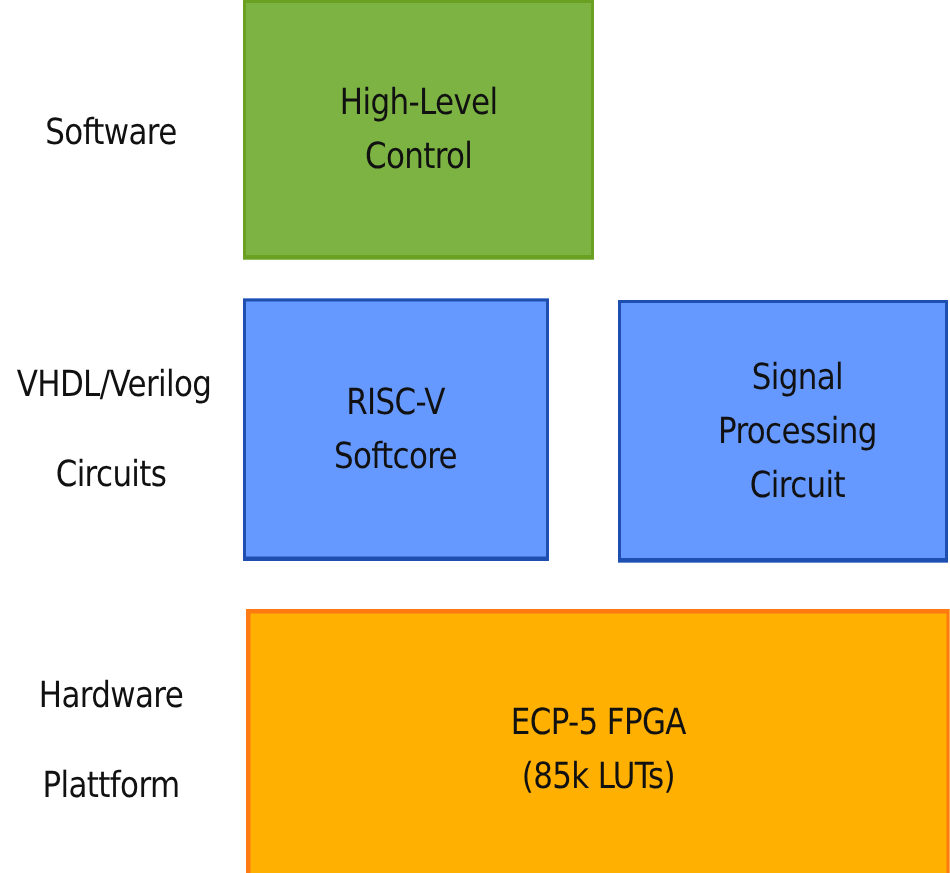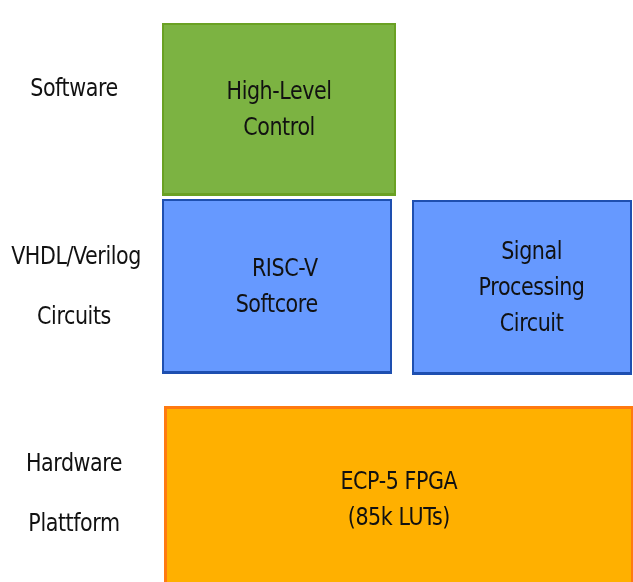--- a/index.html
+++ b/index.html
@@ -17,28 +17,28 @@
 </style>
 </head>
 <body>
 
 <div class="lbl" style="left:14px; top:74px; width:120px;">Software</div>
 <div class="lbl" style="left:-4px; top:242px; width:160px;">VHDL/Verilog</div>
 <div class="lbl" style="left:14px; top:302px; width:120px;">Circuits</div>
 <div class="lbl" style="left:14px; top:449px; width:120px;">Hardware</div>
 <div class="lbl" style="left:14px; top:509px; width:120px;">Plattform</div>
 
-<div class="box green" style="left:162px; top:0px; width:234px; height:173px;margin-top:23px;">
+<div class="box green" style="left:162px; top:0px; width:234px; height:173px;">
   <div>
     <span>High-Level</span>
     <span>Control</span>
   </div>
 </div>
 
-<div class="box blue" style="left:162px; top:199px; width:230px; height:175px;text-align:right;">
+<div class="box blue" style="left:162px; top:199px; width:204px; height:175px;">
   <div>
     <span>RISC-V</span>
     <span>Softcore</span>
   </div>
 </div>
 
 <div class="box blue" style="left:412px; top:200px; width:220px; height:175px;padding-left:20px;">
   <div>
     <span>Signal</span>
     <span>Processing</span>

